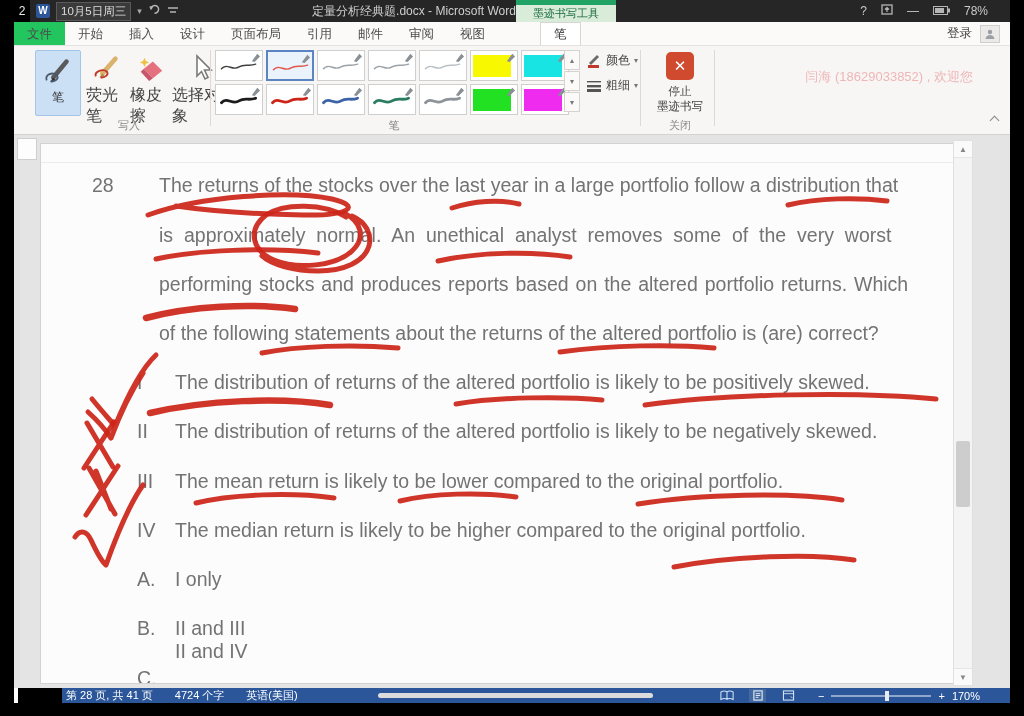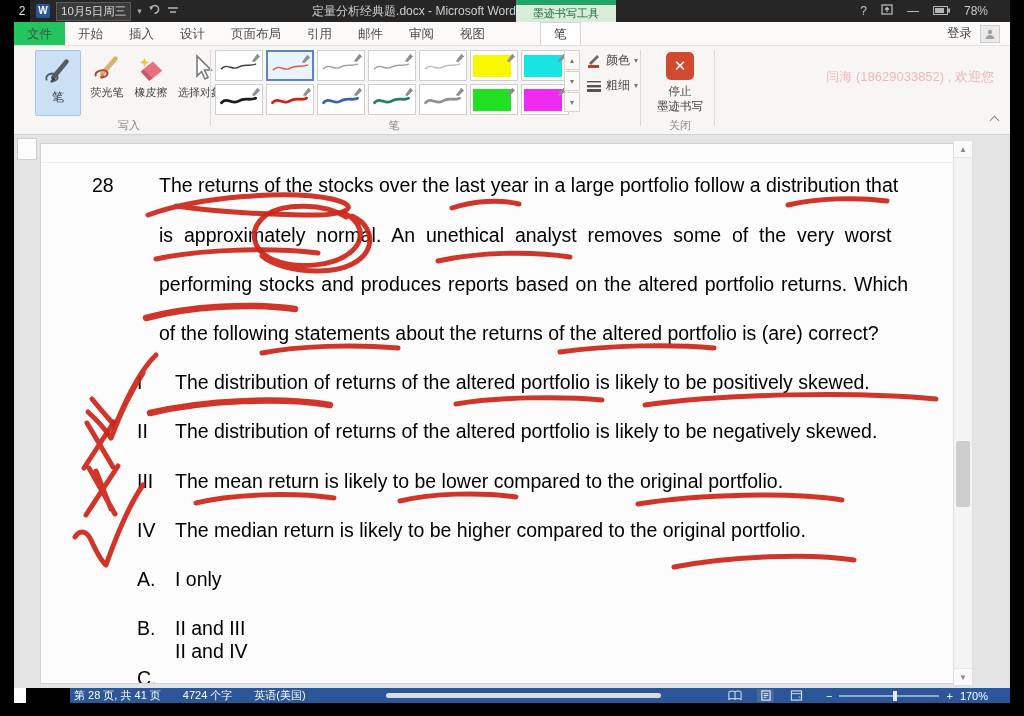--- a/index.html
+++ b/index.html
@@ -26,62 +26,62 @@
   .tab-pen { margin-left:42px; background:#fff; border:1px solid #d8d6d4; border-bottom:none; color:#333; padding:0 13px; line-height:23px; }
   .tab-right { margin-left:auto; display:flex; align-items:center; gap:8px; padding-right:10px; color:#404040; }
   .avatar { width:20px; height:18px; background:#eceae8; border:1px solid #d0cecc; display:flex; align-items:center; justify-content:center; }
 
   
   .ribbon { position:absolute; left:0; top:46px; width:996px; height:89px; background:#f7f6f5; border-bottom:1px solid #d5d2cf; }
   .grp-label { position:absolute; top:72px; font-size:11px; color:#8a8886; text-align:center; }
   .vdiv { position:absolute; top:4px; height:76px; width:1px; background:#ddd9d6; }
   .btn-pen-big { position:absolute; left:21px; top:4px; width:46px; height:66px; background:#cbdff5; border:1px solid #a3c5e8; border-radius:2px; text-align:center; font-size:12px; color:#333; }
   .btn-pen-big svg { margin-top:5px; }
-  .small-btn { position:absolute; top:6px; width:42px; text-align:center; font-size:11px; color:#444; }
+  .small-btn { position:absolute; top:6px; width:42px; text-align:left; font-size:16px; color:#444; }
   .small-btn svg { display:block; margin:2px auto 3px; }
   .gallery { position:absolute; left:201px; top:4px; }
   .g-row { display:flex; gap:3px; margin-bottom:3px; }
   .swatch { width:48px; height:31px; background:#fff; border:1px solid #cfcfcf; position:relative; overflow:hidden; }
   .swatch.selected { border:2px solid #5b85c2; background:#eaf2fc; }
   .swatch svg.squig { position:absolute; left:1px; top:3px; }
   .swatch .hl { position:absolute; left:2px; top:4px; width:38px; height:22px; }
   .swatch svg.nib { position:absolute; right:1px; top:1px; }
   .g-arrows { position:absolute; left:550px; top:4px; width:16px; }
   .g-arr { width:16px; height:20px; border:1px solid #d5d2cf; background:#fbfaf9; color:#777; font-size:8px; text-align:center; line-height:20px; margin-bottom:1px; }
   .cs-stack { position:absolute; left:572px; top:6px; font-size:12px; color:#444; }
   .cs-item { display:flex; align-items:center; gap:4px; margin-bottom:8px; }
   .dd { font-size:8px; color:#777; }
   .stop-btn { position:absolute; left:636px; top:4px; width:60px; text-align:center; font-size:11.5px; color:#444; }
   .stop-ico { width:28px; height:28px; margin:2px auto 4px; background:#cf4a2e; border-radius:5px; color:#fff; font-size:15px; font-weight:bold; line-height:28px; text-align:center; }
-  .watermark { position:absolute; right:16px; top:22px; color:#efb6b6; font-size:13px; }
+  .watermark { position:absolute; right:37px; top:22px; color:#efb6b6; font-size:13px; }
   .collapse { position:absolute; right:10px; top:68px; width:10px; height:10px; }
   .collapse::before { content:""; position:absolute; left:1px; top:3px; width:6px; height:6px; border-left:1.5px solid #888; border-top:1.5px solid #888; transform:rotate(45deg); }
 
   
   .docarea { position:absolute; left:0; top:135px; width:996px; height:553px; background:#e4e4e4; }
   .corner-box { position:absolute; left:3px; top:3px; width:20px; height:22px; background:#fdfdfd; border:1px solid #cfcfcf; }
   .page { position:absolute; left:26px; top:8px; width:915px; height:541px; background:#fcfcfc; border:1px solid #d2d2d2; overflow:hidden; }
   .page-topline { position:absolute; left:0; top:18px; width:915px; height:1px; background:#ececec; }
-  .dline { position:absolute; white-space:nowrap; font-size:19.5px; color:#000000; }
+  .dline { position:absolute; white-space:nowrap; font-size:19.5px; color:#737373; }
   .dnum { left:51px; }
   .dtext { left:111px;margin-left:7px; }
   .ditem-num { left:96px; }
   .ditem-text { left:134px; }
   .j2 { word-spacing:5.5px; }
   .j1 { word-spacing:1.5px; }
 
   
   .vscroll { position:absolute; left:939px; top:5px; width:20px; height:546px; background:#f4f4f4; border:1px solid #e0e0e0; }
   .vs-btn { position:absolute; left:0; width:18px; height:17px; background:#fafafa; color:#888; font-size:8px; text-align:center; line-height:17px; }
   .vs-up { top:0; border-bottom:1px solid #e6e6e6; }
   .vs-down { bottom:0; border-top:1px solid #e6e6e6; }
   .vs-thumb { position:absolute; left:2px; top:300px; width:14px; height:66px; background:#cdcdcd; border-radius:2px; }
 
   
-  .statusbar { position:absolute; left:12px; top:688px; width:996px; height:15px; background:#2b579a; color:#fff; font-size:11px; }
+  .statusbar { position:absolute; left:4px; top:688px; width:996px; height:15px; background:#2b579a; color:#fff; font-size:11px; }
   .sb-black { position:absolute; left:0; top:0; width:44px; height:15px; background:#000; }
   .sb-left { position:absolute; left:48px; top:0; height:15px; display:flex; gap:22px; align-items:center; }
   .hthumb { position:absolute; left:360px; top:5px; width:275px; height:5px; background:#dcdcdc; border-radius:3px; }
   .sb-views { position:absolute; left:700px; top:1px; display:flex; gap:14px; align-items:center; height:13px; }
   .sb-view { width:17px; height:13px; display:flex; align-items:center; justify-content:center; }
   .sb-view.cur { background:#44699f; }
   .zoomctl { position:absolute; left:800px; top:0; height:15px; display:flex; align-items:center; gap:7px; }
   .z-track { position:relative; width:100px; height:2px; background:#8fa7ca; }
   .z-thumb { position:absolute; left:54px; top:-4px; width:4px; height:10px; background:#e8edf5; }
   .z-pct { font-size:11px; }

